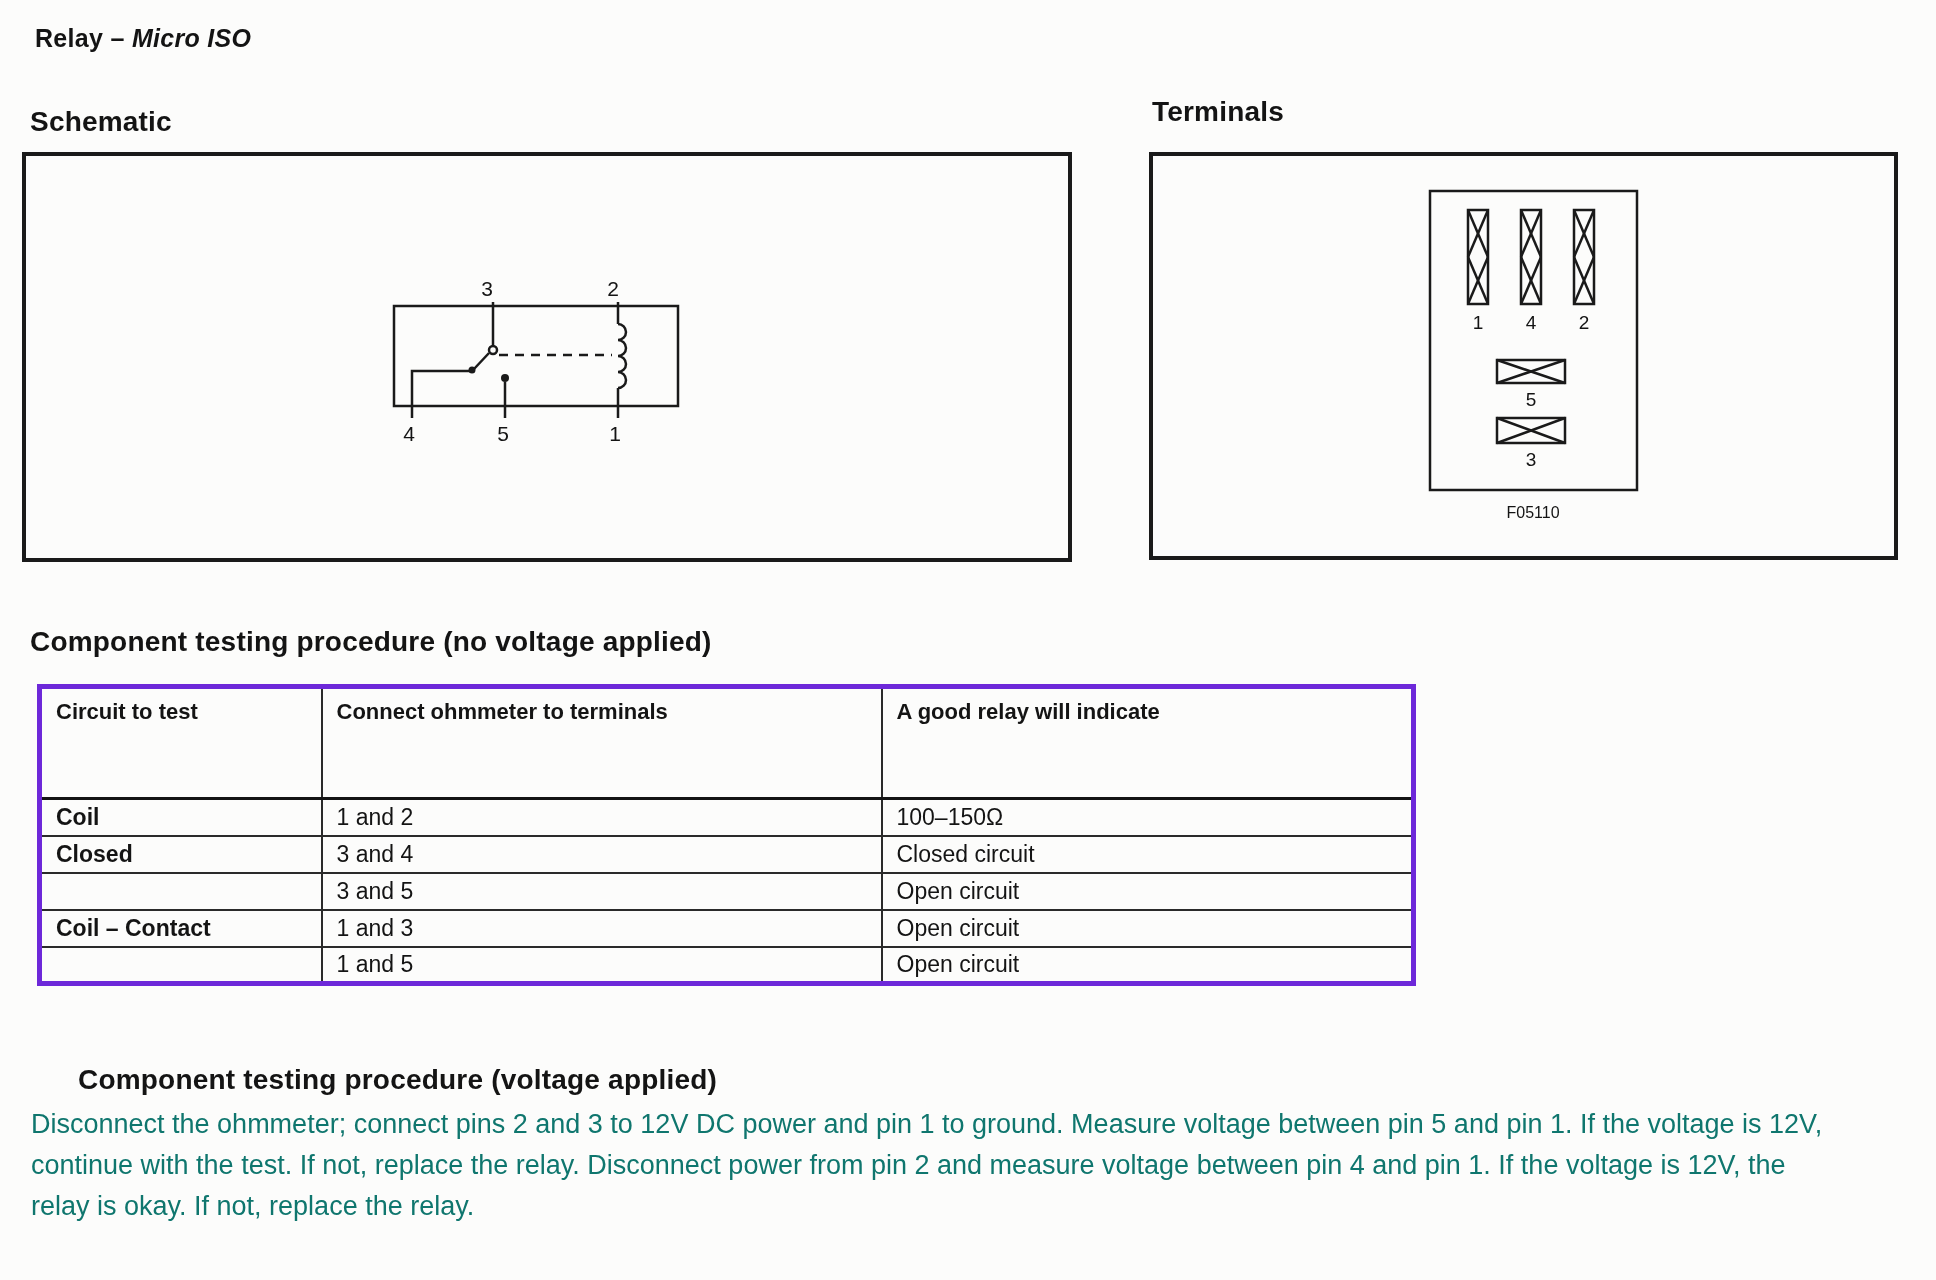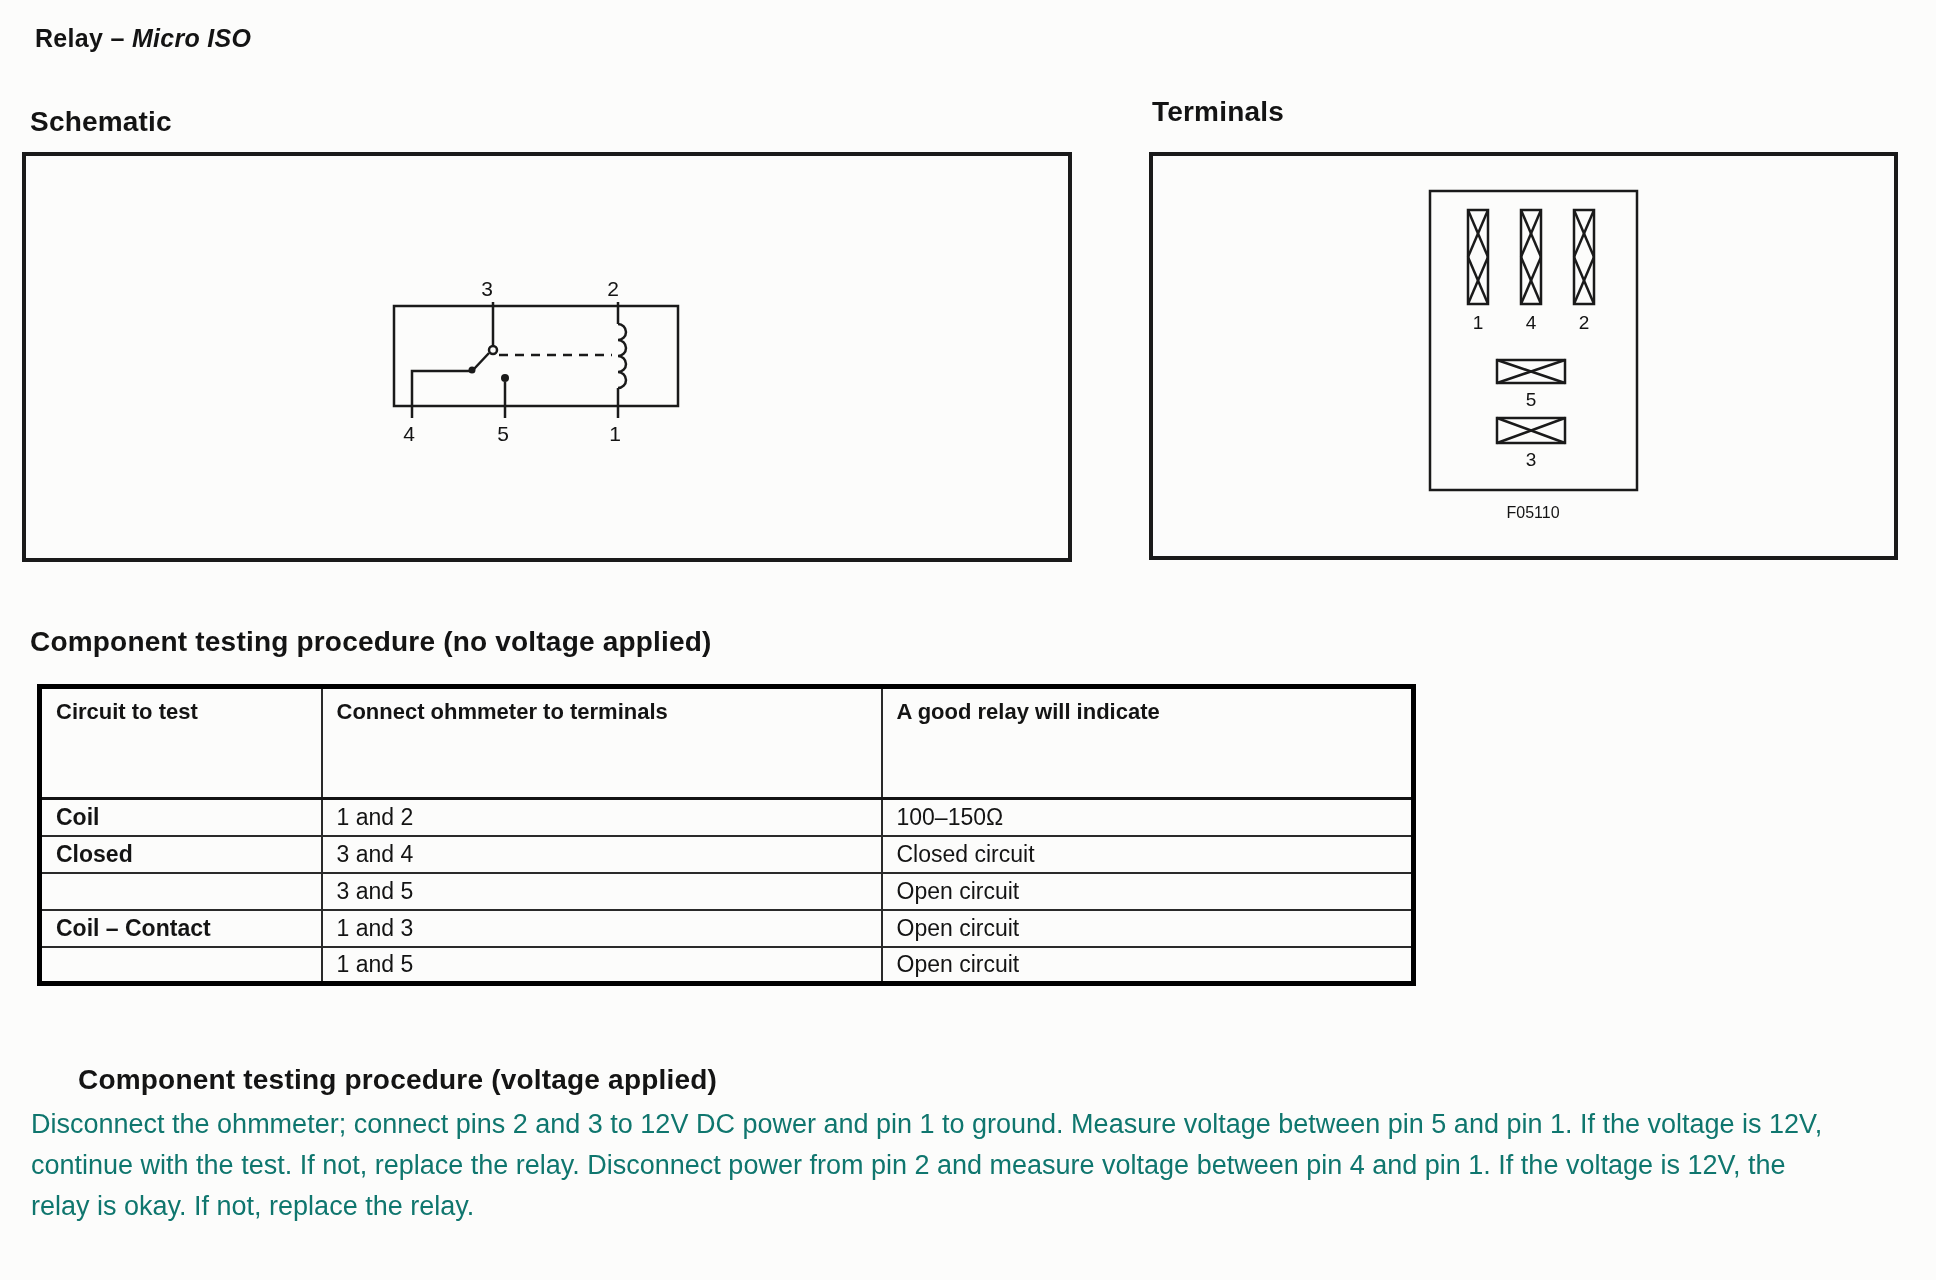--- a/index.html
+++ b/index.html
@@ -31,21 +31,21 @@
   svg { display:block; }
 
   .table-heading {
     position:absolute;
     font-size:28px; font-weight:bold; letter-spacing:0.2px;
   }
   .test-table {
     position:absolute; left:37px; top:684px;
     width:1374px;
     border-collapse:collapse;
-    border:5px solid #000000;
+    border:5px solid #6d28d9;
     font-size:23px;
     table-layout:fixed;
   }
   .test-table th, .test-table td {
     border:2px solid #2a2a2a;
     padding:3px 14px;
     text-align:left;
     color:#141414;
   }
   .test-table thead th {

